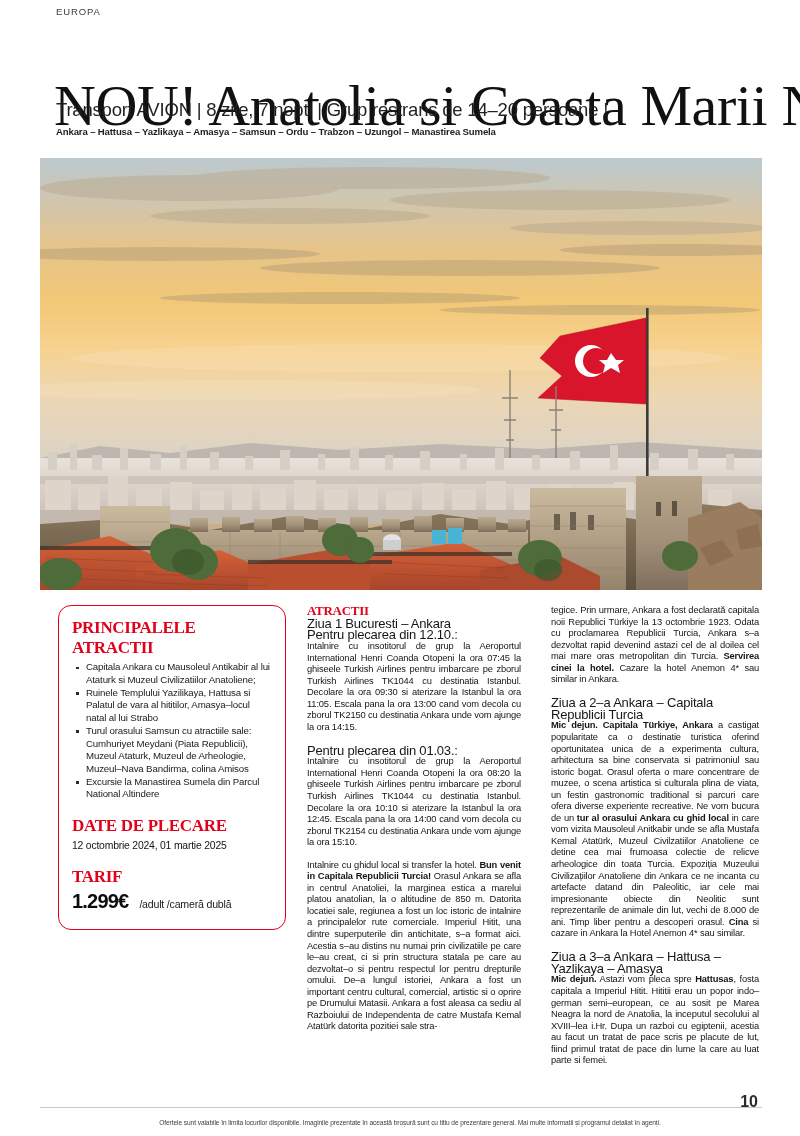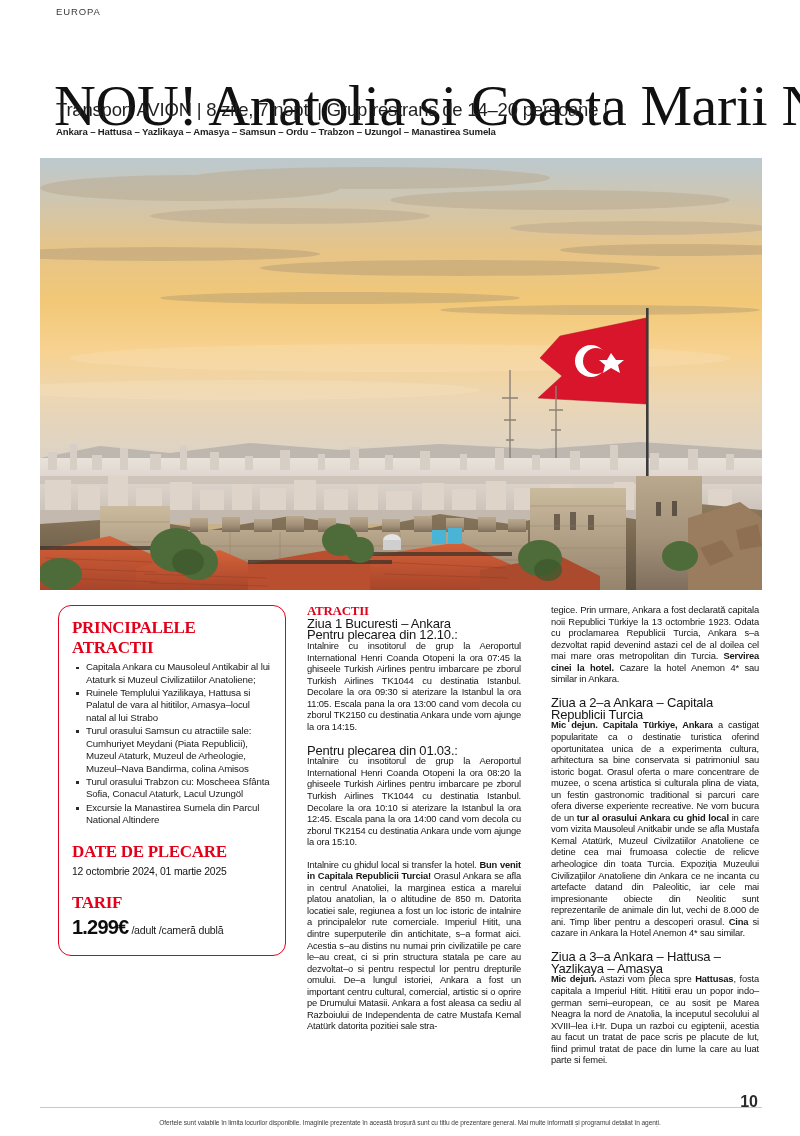--- a/index.html
+++ b/index.html
@@ -86,21 +86,21 @@
   ul.attr li::before {
     content: "";
     position: absolute; left: 3px; top: 5.5px;
     width: 2.6px; height: 2.6px; background: #2a2a2a;
   }
   .dates {
     font-size: 10.4px; line-height: 13px;
     color: #151515; letter-spacing: -0.2px;
   }
   .price-row {
-    display: flex; align-items: baseline; gap: 3px;
+    display: flex; align-items: baseline; gap: 11px;
     margin-top: 1px;
   }
   .price {
     font-size: 20px; font-weight: 700;
     letter-spacing: -0.8px; color: #0d0d0d;
   }
   .price-unit {
     font-size: 10.6px; color: #1a1a1a; letter-spacing: -0.2px;
   }
 
@@ -382,21 +382,20 @@
   </div>
 
   <div class="content">
 
     <aside class="infobox">
       <div class="box-h">PRINCIPALELE ATRACTII</div>
       <ul class="attr">
         <li>Capitala Ankara cu Mausoleul Antikabir al lui Ataturk si Muzeul Civilizatiilor Anatoliene;</li>
         <li>Ruinele Templului Yazilikaya, Hattusa si Palatul de vara al hititilor, Amasya–locul natal al lui Strabo</li>
         <li>Turul orasului Samsun cu atractiile sale: Cumhuriyet Meydani (Piata Republicii), Muzeul Ataturk, Muzeul de Arheologie, Muzeul–Nava Bandirma, colina Amisos</li>
-        <li>Turul orasului Trabzon cu: Moscheea Sfânta Sofia, Conacul Ataturk, Lacul Uzungöl</li>
         <li>Excursie la Manastirea Sumela din Parcul National Altindere</li>
       </ul>
 
       <div class="box-h second">DATE DE PLECARE</div>
       <div class="dates">12 octombrie 2024, 01 martie 2025</div>
 
       <div class="box-h second">TARIF</div>
       <div class="price-row">
         <span class="price">1.299€</span>
         <span class="price-unit">/adult /cameră dublă</span>

